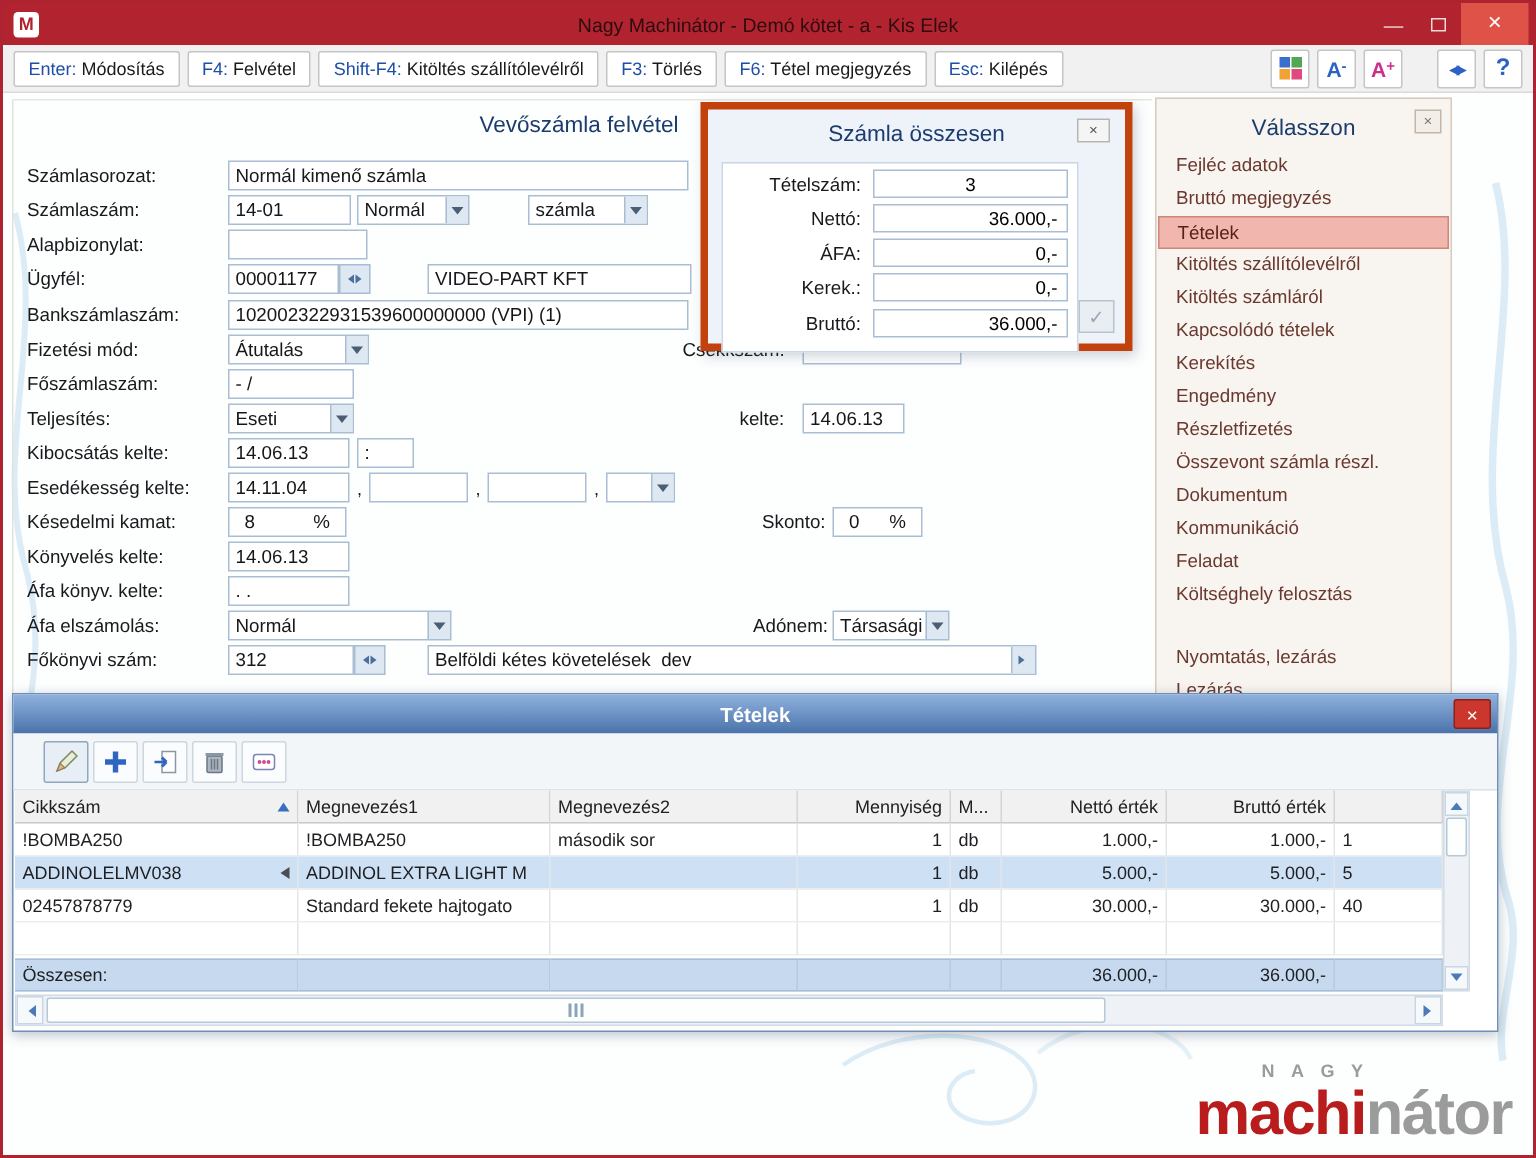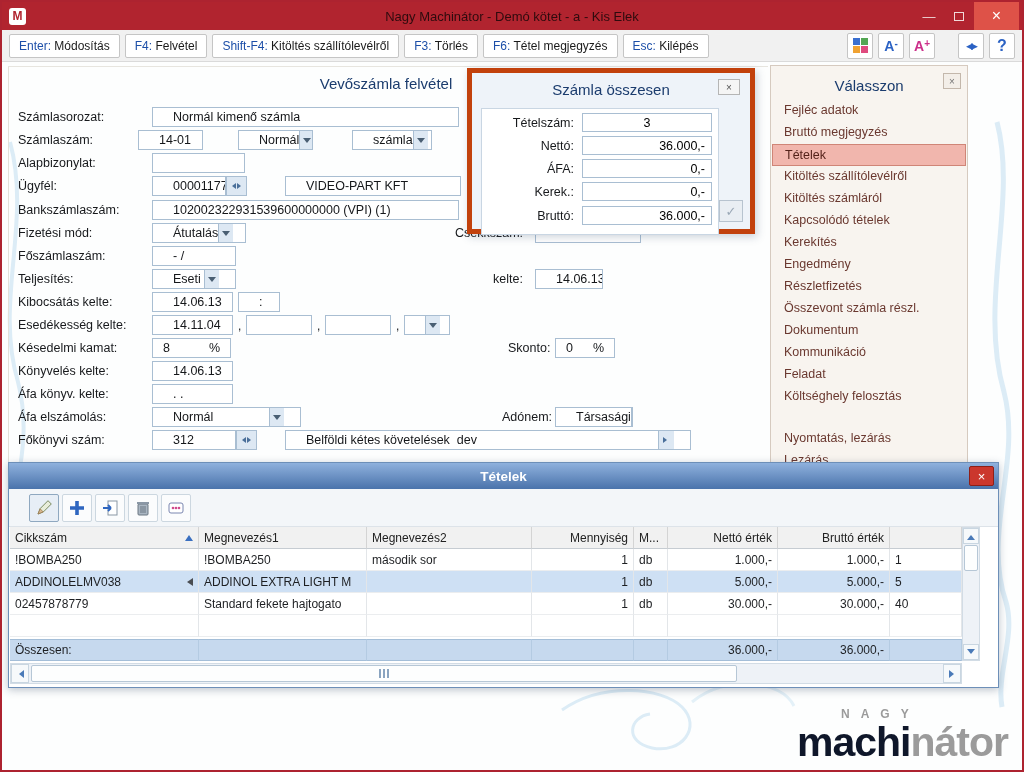--- a/index.html
+++ b/index.html
@@ -28,21 +28,21 @@
 .help{color:#2b62c4;font-weight:bold;font-size:16px}
 .main{position:relative;height:708px;background:#fdfefe;overflow:hidden}
 .deco{position:absolute;inset:0;pointer-events:none}
 .panel-line-v{position:absolute;left:6px;top:4px;width:1px;height:396px;background:#e3e1da}
 .panel-line-h{position:absolute;left:6px;top:4px;width:760px;height:1px;background:#e7e5df}
 .form-title{position:absolute;left:148px;top:13px;width:472px;text-align:center;font-size:15px;color:#1b3c6e}
 .frow{position:absolute;left:0;width:768px;height:22px}
 .flabel{position:absolute;left:16px;top:3px;font-size:12.5px;color:#17191c}
 .flabel2{position:absolute;top:3px;font-size:12.5px;color:#17191c}
 .comma{position:absolute;top:4px;font-size:12px;color:#17191c}
-.fin{position:absolute;top:0;height:20px;border:1px solid #a9bed2;background:#fff;font-size:12.5px;color:#15171a;display:flex;align-items:center;padding:0 20px;overflow:hidden;white-space:pre}
+.fin{position:absolute;top:0;height:20px;border:1px solid #a9bed2;background:#fff;font-size:12.5px;color:#15171a;display:flex;align-items:center;padding:0 4px;overflow:hidden;white-space:pre}
 .ddz{margin-left:auto;margin-right:-4px;align-self:stretch;width:15px;background:#dde8f3;border-left:1px solid #a9bed2;display:flex;align-items:center;justify-content:center;flex:none}
 .tri-dn{width:0;height:0;border:4px solid transparent;border-top:5px solid #4a5f73;margin-top:4px}
 .spinbtn{position:absolute;top:0;width:21px;height:20px;background:#dde8f3;border:1px solid #a9bed2;display:flex;align-items:center;justify-content:center;gap:1px}
 .tri-l{width:0;height:0;border:3px solid transparent;border-right:4px solid #4a6f9a}
 .tri-r{width:0;height:0;border:3px solid transparent;border-left:4px solid #4a6f9a}
 .navbtn{margin-left:auto;margin-right:-4px;align-self:stretch;width:16px;background:#dde8f3;border-left:1px solid #a9bed2;display:flex;align-items:center;justify-content:center;flex:none}
 .between{justify-content:space-between;padding:0 10px}
 .dialog{position:absolute;left:465px;top:6px;width:288px;height:166px;background:#eef3f9;border:5px solid #c2410c;box-shadow:2px 3px 8px rgba(60,80,110,.25)}
 .dlg-title{position:absolute;top:8px;left:0;right:0;text-align:center;font-size:15px;color:#1b3c6e}
 .dlg-close{position:absolute;right:10px;top:6px;width:22px;height:16px;background:#f5f5f5;border:1px solid #b5b5b5;display:flex;align-items:center;justify-content:center;font-size:10px;color:#555}
@@ -87,21 +87,21 @@
 .hthumb i{width:2px;height:9px;background:#8aa4c0;display:block}
 .vthumb{height:26px;margin:1px;background:#fdfefe;border:1px solid #b6c7d6;border-radius:2px}
 .vfill{flex:1}
 .tri-su{width:0;height:0;border:4px solid transparent;border-bottom:5px solid #4a7ab8;margin-bottom:2px}
 .tri-sd{width:0;height:0;border:4px solid transparent;border-top:5px solid #4a7ab8;margin-top:2px}
 .tri-sl{width:0;height:0;border:4px solid transparent;border-right:5px solid #4a7ab8;margin-right:2px}
 .tri-sr{width:0;height:0;border:4px solid transparent;border-left:5px solid #4a7ab8;margin-left:2px}
 .logo{position:absolute;right:14px;bottom:6px}
 .logo-top{font-size:12px;font-weight:bold;color:#9b9b9b;letter-spacing:11px;margin-left:44px}
 .logo-main{font-size:41px;font-weight:bold;line-height:1.05;color:#9b9b9b;letter-spacing:-1px}
-.logo-main .m1{color:#0f172a}
+.logo-main .m1{color:#b91c1c}
 </style>
 </head>
 <body>
 
 <div class="app">
 
   <div class="titlebar">
     <div class="app-icon">
         <span>M</span>
       </div>
@@ -163,21 +163,21 @@
 
     <div class="form-title">Vevőszámla felvétel</div>
 
     <div class="frow" style="top:45px">
       <span class="flabel">Számlasorozat:</span>
       <div class="fin" style="left:150px;width:307px"><span>Normál kimenő számla</span></div>
     </div>
 
     <div class="frow" style="top:68px">
       <span class="flabel">Számlaszám:</span>
-      <div class="fin" style="left:136px;width:65px"><span>14-01</span></div>
+      <div class="fin" style="left:150px;width:82px"><span>14-01</span></div>
       <div class="fin" style="left:236px;width:75px"><span>Normál</span><span class="ddz"><i class="tri-dn"></i></span></div>
       <div class="fin" style="left:350px;width:80px"><span>számla</span><span class="ddz"><i class="tri-dn"></i></span></div>
     </div>
 
     <div class="frow" style="top:91px">
       <span class="flabel">Alapbizonylat:</span>
       <div class="fin" style="left:150px;width:93px"><span></span></div>
     </div>
 
     <div class="frow" style="top:114px">

